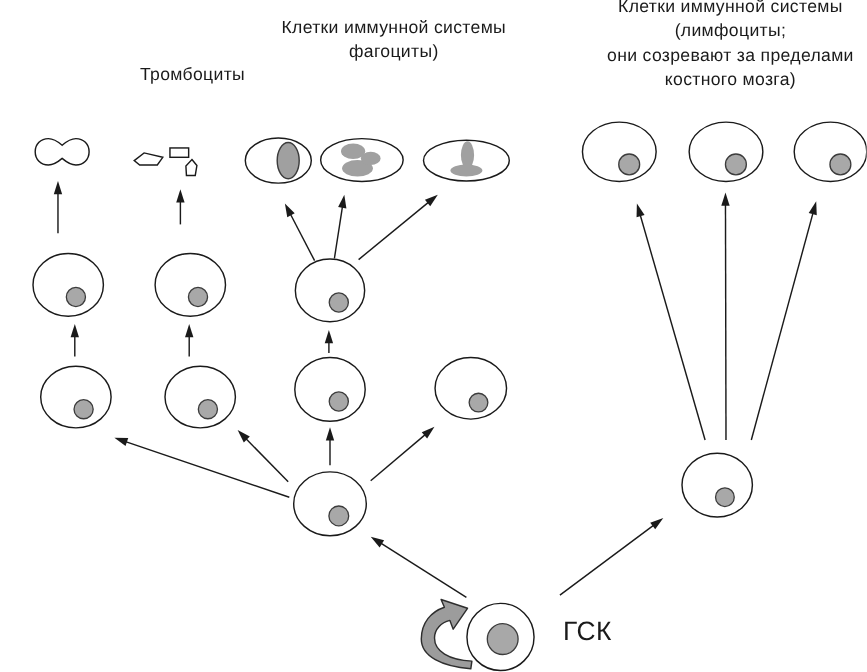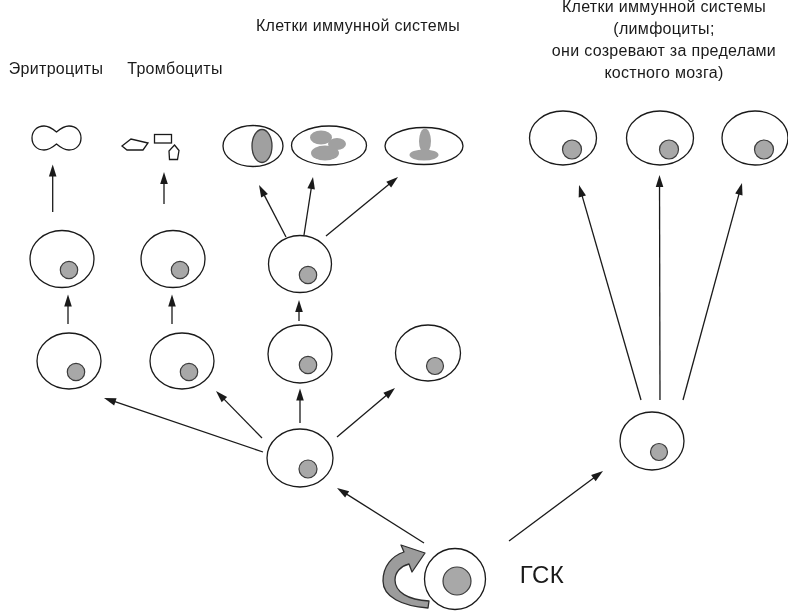--- a/index.html
+++ b/index.html
@@ -9,21 +9,21 @@
   }
   .stage svg { position:absolute; left:0; top:0; }
   .lbl {
     position:absolute; font-size:16px; line-height:22px; text-align:center;
     letter-spacing:0.3px; white-space:nowrap; color:#1a1a1a;
   }
   #lbl-erythrocytes { left:0px;   top:58px;  width:112px; }
   #lbl-platelets    { left:112px; top:58px;  width:126px;text-align:center; }
   #lbl-phagocytes   { left:236px; top:15px;  width:244px; }
   #lbl-lymphocytes  { left:528px; top:-4px;  width:272px; }
-  #lbl-hsc          { left:504px; top:561px; width:60px; font-size:24px; line-height:28px; text-align:right; }
+  #lbl-hsc          { left:504px; top:561px; width:60px; font-size:24px; line-height:28px; text-align:center; }
 </style>
 </head>
 <body>
 
 <div class="stage">
   <svg id="diagram-canvas" width="788" height="611" viewBox="0 0 788 611">
       <path d="M32,138 C32,131 37,126 44,126 C49,126 53,129 56.5,132 C60,129 64,126 69,126 C76,126 81,131 81,138 C81,145 76,150 69,150 C64,150 60,147 56.5,144 C53,147 49,150 44,150 C37,150 32,145 32,138 Z" fill="#ffffff" stroke="#1a1a1a" stroke-width="1.3"></path>
       <polygon points="122,146 131,139 148,143 143,150 127,150" fill="#ffffff" stroke="#1a1a1a" stroke-width="1.3"></polygon>
       <rect x="154.5" y="134.5" width="17" height="8.5" fill="#ffffff" stroke="#1a1a1a" stroke-width="1.3"></rect>
       <polygon points="174.5,145 179,150.5 177.5,159.5 169.5,159.5 169,151" fill="#ffffff" stroke="#1a1a1a" stroke-width="1.3"></polygon>
@@ -92,26 +92,26 @@
       <polygon points="603,471 595.6450940307083,481.2149575712715 591.1058713211222,475.1194299326845" fill="#1a1a1a"></polygon>
       <line x1="641" y1="400" x2="581.7708130902048" y2="194.6084647482909" stroke="#1a1a1a" stroke-width="1.3"></line>
       <polygon points="579,185 585.9761923125964,195.47724872367127 578.6737591038952,197.58306667222695" fill="#1a1a1a"></polygon>
       <line x1="660" y1="400" x2="659.5222221673528" y2="184.9999753087334" stroke="#1a1a1a" stroke-width="1.3"></line>
       <polygon points="659.5,175 663.326657218142,186.99152594688607 655.7266759835046,187.00841479407413" fill="#1a1a1a"></polygon>
       <line x1="683" y1="400" x2="739.3763521990803" y2="192.64968767456904" stroke="#1a1a1a" stroke-width="1.3"></line>
       <polygon points="742,183 742.5185039552326,195.57661137383232 735.1847413225602,193.58263904513333" fill="#1a1a1a"></polygon>
       <path d="M 428,608 C 402,606 383,597 383,581 C 383,566 392,556 404,552 L 401,545 L 425,553 L 412,572 L 409,564 C 401,566 395,572 395,580 C 395,592 408,600 429,601 Z" fill="#9c9c9c" stroke="#2e2e2e" stroke-width="1.3" stroke-linejoin="round"></path>
     </svg>
 
-  <div class="lbl" id="lbl-erythrocytes">Эритроциты</div>
 
   <div class="lbl" id="lbl-platelets">Тромбоциты</div>
 
   <div class="lbl" id="lbl-phagocytes">
     <div>Клетки иммунной системы</div>
+    <div>фагоциты)</div>
   </div>
 
   <div class="lbl" id="lbl-lymphocytes">
     <div>Клетки иммунной системы</div>
     <div>(лимфоциты;</div>
     <div>они созревают за пределами</div>
     <div>костного мозга)</div>
   </div>
 
   <div class="lbl" id="lbl-hsc">ГСК</div>

